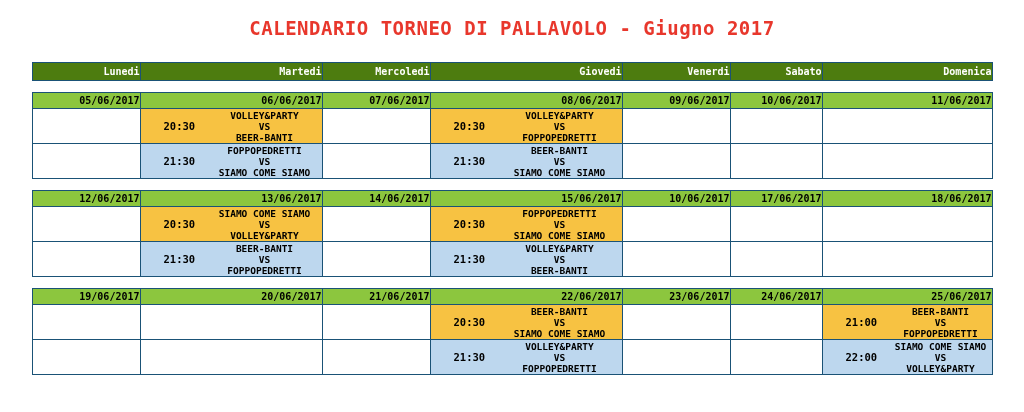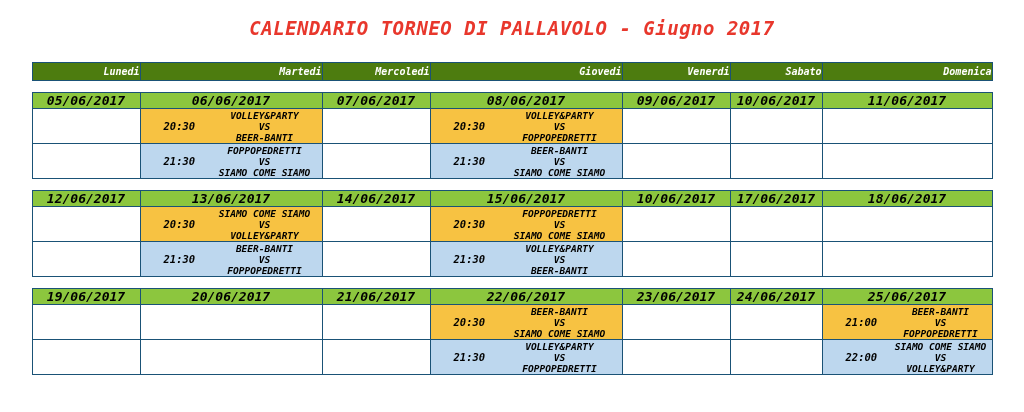--- a/index.html
+++ b/index.html
@@ -11,21 +11,20 @@
     height: 412px;
     background: #ffffff;
     font-family: "DejaVu Sans Mono", monospace;
     overflow: hidden;
   }
   .page {
     position: relative;
     width: 1024px;
     height: 317px;
     box-sizing: border-box;
-    font-style: italic;
   }
   .title {
     text-align: center;
     color: #e8372c;
     font-family: "DejaVu Sans Mono", monospace;
     font-weight: bold;
     font-size: 19px;
     letter-spacing: 0.5px;
     padding-top: 17px;
     padding-bottom: 0;
@@ -54,23 +53,23 @@
   }
   
   tr.spacer td {
     border: none;
     height: 11px;
     background: #ffffff;
   }
   td.date-cell {
     background: #8cc63e;
     color: #000000;
-    font-size: 13px;
+    font-size: 10px;
     font-weight: bold;
-    text-align: center;
+    text-align: right;
     height: 15px;
     border: 1px solid #2d5a1b;
   }
   td.match-cell {
     height: 34px;
     background: #ffffff;
     border: 1px solid #1a5276;
     padding: 0;
   }
   td.match-cell.orange { background: #f7c242; }

